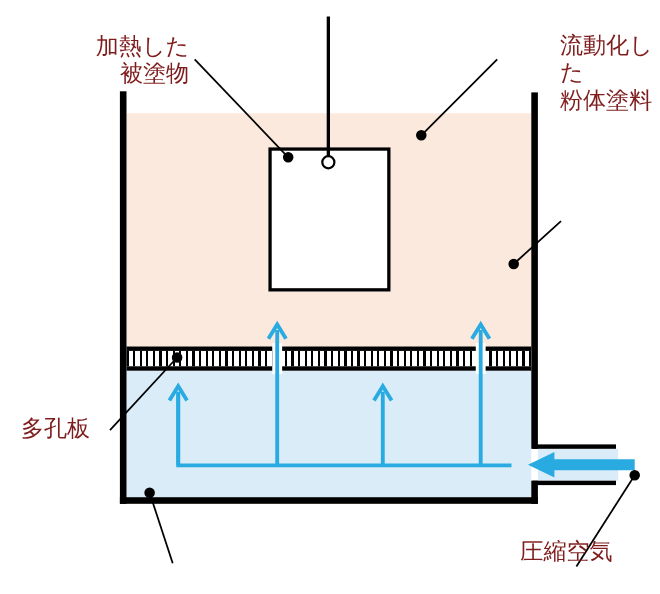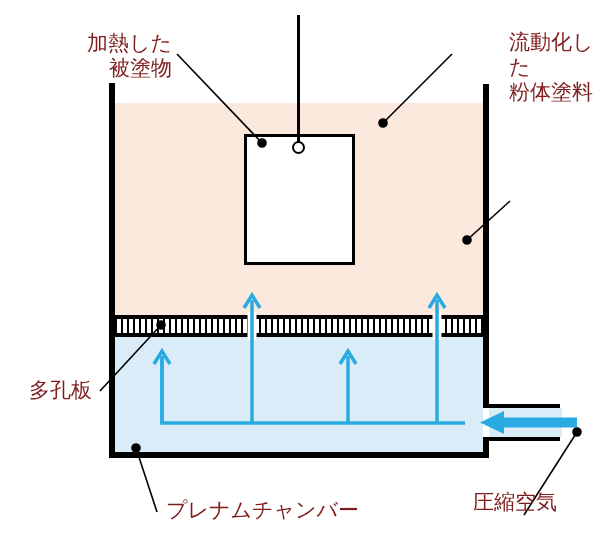--- a/index.html
+++ b/index.html
@@ -30,21 +30,21 @@
   .workpiece{left:244px;top:134px;width:111px;height:131px;background:#fff;border:3px solid #000;box-sizing:border-box;}
   .hang-rod{left:297px;top:15px;width:3px;height:127px;background:#000;}
   .hook{left:292px;top:141px;width:13px;height:13px;background:#fff;border:2.5px solid #000;border-radius:50%;box-sizing:border-box;}
   
   .overlay{left:0;top:0;width:600px;height:540px;}
   
   .lbl{position:absolute;font-size:21px;line-height:25px;white-space:pre-line;}
   .lbl-heated{left:80px;top:30px;width:92px;text-align:right;}
   .lbl-powder{left:463px;top:29px;text-align:left;margin-left:46px;}
   .lbl-tank{left:511px;top:187px;}
-  .lbl-plate{left:29px;top:377px;}
+  .lbl-plate{left:19px;top:377px;}
   .lbl-plenum{left:166px;top:497px;}
   .lbl-air{left:429px;top:489px;margin-left:44px;}
 </style>
 </head>
 <body>
 
 <div id="canvas">
 
   <div class="abs powder-region"></div>
   <div class="abs air-region"></div>
@@ -98,16 +98,15 @@
       <line x1="524" y1="515" x2="577" y2="432"></line>
       <circle cx="577" cy="432" r="4"></circle>
     </g>
   </svg>
 
   <div class="lbl lbl-heated">加熱した
 被塗物</div>
   <div class="lbl lbl-powder">流動化した
 粉体塗料</div>
   <div class="lbl lbl-plate">多孔板</div>
-  <div class="lbl lbl-plenum">プレナムチャンバー</div>
   <div class="lbl lbl-air">圧縮空気</div>
 
 </div>
 
 </body></html>

